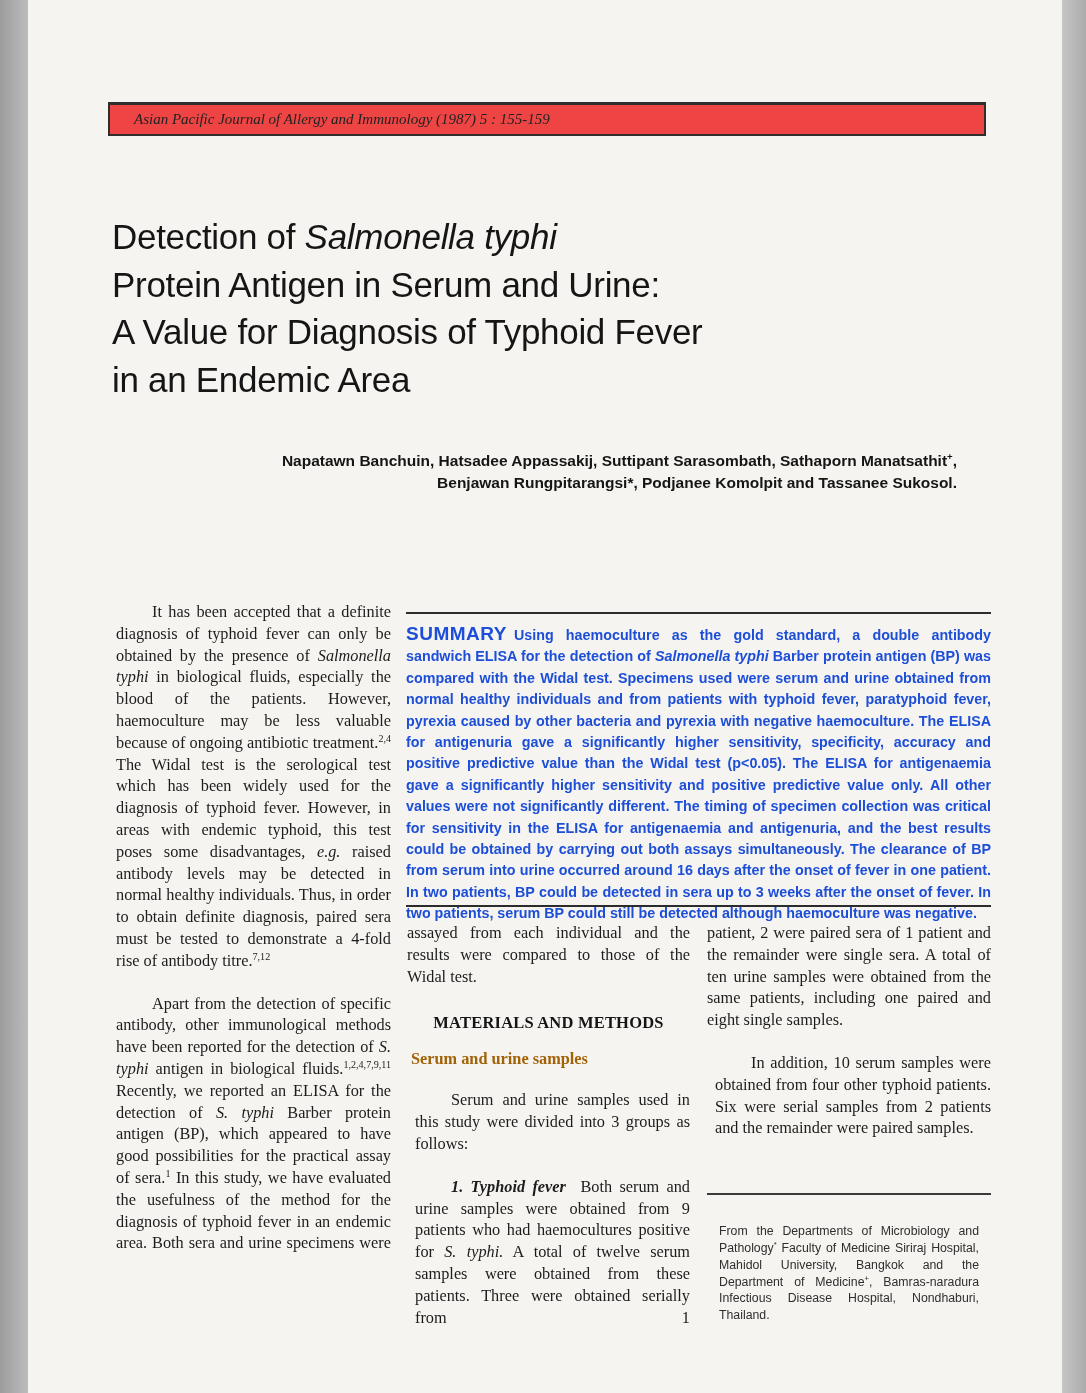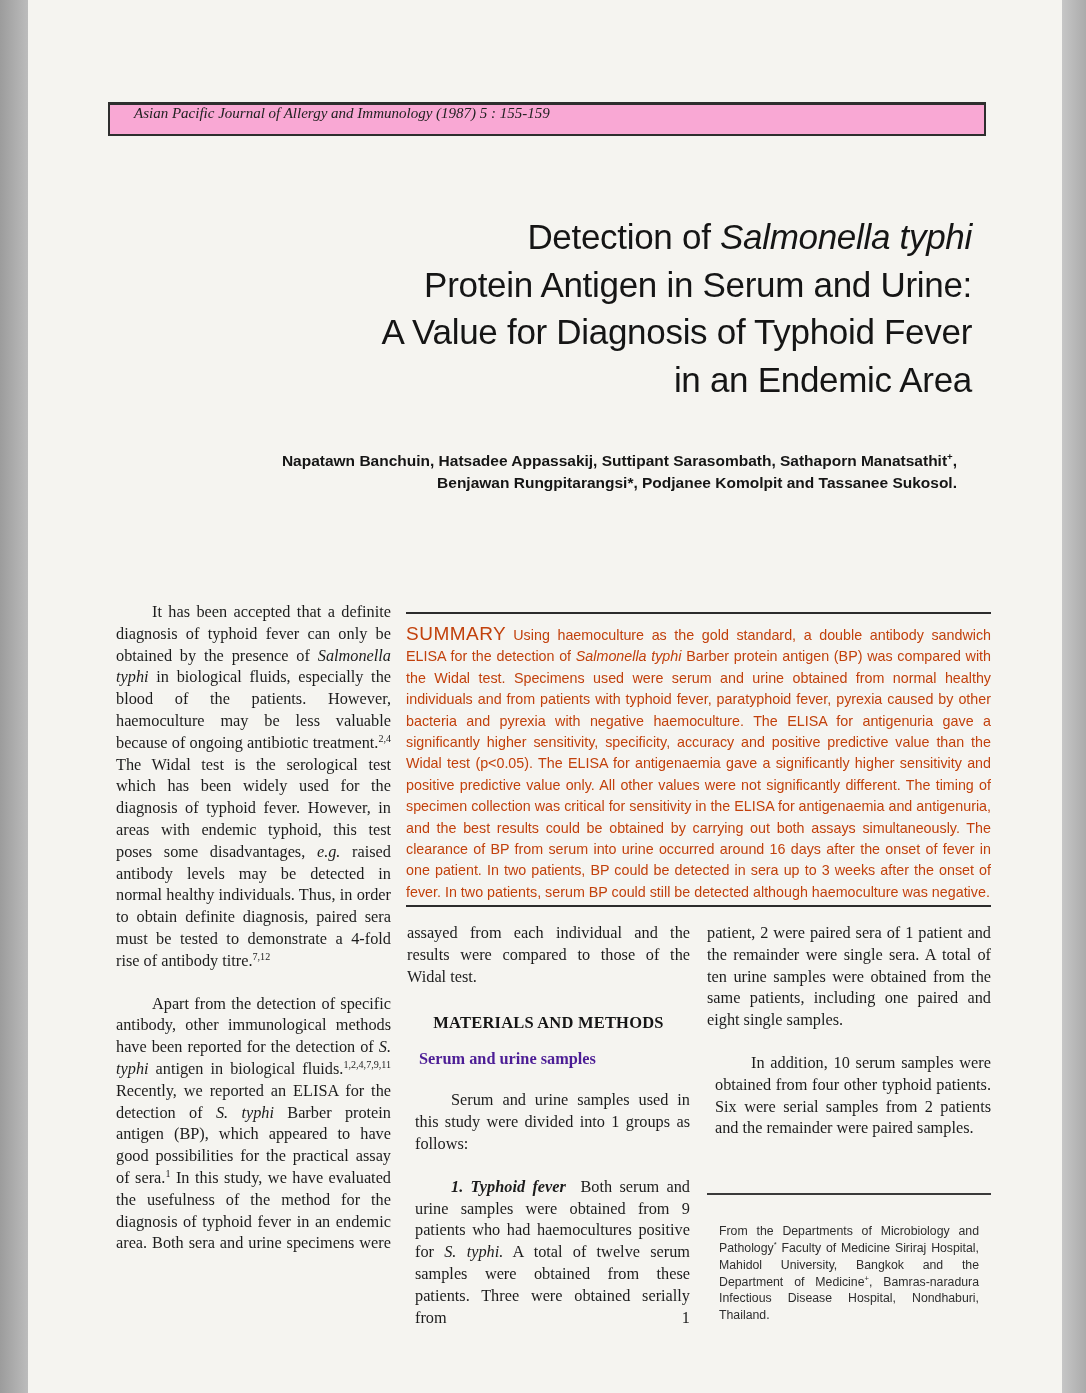--- a/index.html
+++ b/index.html
@@ -12,22 +12,22 @@
     position:absolute; left:0; top:0; width:28px; height:100%;
     background:linear-gradient(to right,#9c9c9c,#bcbcbc);
   }
   .scan-strip-right {
     position:absolute; right:0; top:0; width:24px; height:100%;
     background:linear-gradient(to left,#ababab,#c6c6c6);
   }
   .header-box {
     position:absolute; left:108px; top:102px; width:850px; height:29px;
     border:2px solid #2e2e2e; border-top-width:3px;
-    display:flex; align-items:flex-start; padding-left:24px;
-    background:#f9a8d4;
+    display:flex; align-items:center; padding-left:24px;
+    background:#ef4444;
   }
   .journal-citation { font-style:italic; font-size:15px; color:#222; }
 
   .article-title {
     position:absolute; left:112px; top:213px; width:860px;
     font-family:"Liberation Sans", sans-serif;
     font-size:35px; line-height:47.5px; font-weight:400;
     letter-spacing:-0.3px; color:#151515;
   }
   .article-authors {
@@ -44,31 +44,31 @@
     font-size:16.3px; line-height:21.8px; text-align:justify;
     margin:0 0 21px 0; color:#1c1c1c;
   }
   .indent { text-indent:36px;margin-left:8px; }
   .justify-last { text-align-last:justify; }
 
   .summary-rule-top    { position:absolute; left:406px; top:612px; width:585px; height:2px; background:#2c2c2c; }
   .summary-rule-bottom { position:absolute; left:406px; top:905px; width:585px; height:2px; background:#2c2c2c; }
   .summary-block {
     position:absolute; left:406px; top:623px; width:585px;
-    font-family:"Liberation Sans", sans-serif; font-weight:400;
-    font-size:14.3px; line-height:21.4px; text-align:justify; color:#c2410c;
+    font-family:"Liberation Sans", sans-serif; font-weight:700;
+    font-size:14.3px; line-height:21.4px; text-align:justify; color:#1d4ed8;
   }
   .summary-label { font-size:19px; letter-spacing:0.5px; margin-right:7px; }
 
   .section-heading {
     font-size:16.5px; font-weight:700; text-align:center;
     letter-spacing:0.2px; margin:26px 0 16px 0; color:#151515;
   }
   .subsection-heading {
-    font-size:16.3px; font-weight:700; margin:0 0 20px 12px; color:#4c1d95;
+    font-size:16.3px; font-weight:700; margin:0 0 20px 4px; color:#a16207;
   }
 
   .footnote-rule { height:2px; background:#3a3a3a; margin:54px 0 28px 0; }
   .footnote {
     font-family:"Liberation Sans", sans-serif;
     font-size:12.3px; line-height:16.8px; color:#2e2e2e; text-align:justify;
   }
 
   .seg-i  { font-style:italic; }
   .seg-bi { font-weight:700; font-style:italic; }
@@ -77,40 +77,40 @@
 </head>
 <body>
 
 <div class="scan-strip-left"></div>
 <div class="scan-strip-right"></div>
 
 <div class="header-box">
   <span class="journal-citation">Asian Pacific Journal of Allergy and Immunology (1987) 5 : 155-159</span>
 </div>
 
-<h1 class="article-title" style="margin:0;text-align:right;"><span>Detection of </span><span class="seg-i">Salmonella typhi</span><br><span>Protein Antigen in Serum and Urine:</span><br><span>A Value for Diagnosis of Typhoid Fever</span><br><span>in an Endemic Area</span></h1>
+<h1 class="article-title" style="margin:0;"><span>Detection of </span><span class="seg-i">Salmonella typhi</span><br><span>Protein Antigen in Serum and Urine:</span><br><span>A Value for Diagnosis of Typhoid Fever</span><br><span>in an Endemic Area</span></h1>
 
 <div class="article-authors"><span>Napatawn Banchuin, Hatsadee Appassakij, Suttipant Sarasombath, Sathaporn Manatsathit</span><span class="seg-sup">+</span><span>,</span><br><span>Benjawan Rungpitarangsi*, Podjanee Komolpit and Tassanee Sukosol.</span></div>
 
 <div class="col-left">
   <p class="para indent"><span>It has been accepted that a definite diagnosis of typhoid fever can only be obtained by the presence of </span><span class="seg-i">Salmonella typhi</span><span> in biological fluids, especially the blood of the patients. However, haemoculture may be less valuable because of ongoing antibiotic treatment.</span><span class="seg-sup">2,4</span><span> The Widal test is the serological test which has been widely used for the diagnosis of typhoid fever. However, in areas with endemic typhoid, this test poses some disadvantages, </span><span class="seg-i">e.g.</span><span> raised antibody levels may be detected in normal healthy individuals. Thus, in order to obtain definite diagnosis, paired sera must be tested to demonstrate a 4-fold rise of antibody titre.</span><span class="seg-sup">7,12</span></p>
   <p class="para indent justify-last"><span>Apart from the detection of specific antibody, other immunological methods have been reported for the detection of </span><span class="seg-i">S. typhi</span><span> antigen in biological fluids.</span><span class="seg-sup">1,2,4,7,9,11</span><span> Recently, we reported an ELISA for the detection of </span><span class="seg-i">S. typhi</span><span> Barber protein antigen (BP), which appeared to have good possibilities for the practical assay of sera.</span><span class="seg-sup">1</span><span> In this study, we have evaluated the usefulness of the method for the diagnosis of typhoid fever in an endemic area. Both sera and urine specimens were</span></p>
 </div>
 
 <div class="summary-rule-top"></div>
 <div class="summary-block">
   <span class="summary-label">SUMMARY</span><span><span>Using haemoculture as the gold standard, a double antibody sandwich ELISA for the detection of </span><span class="seg-i">Salmonella typhi</span><span> Barber protein antigen (BP) was compared with the Widal test. Specimens used were serum and urine obtained from normal healthy individuals and from patients with typhoid fever, paratyphoid fever, pyrexia caused by other bacteria and pyrexia with negative haemoculture. The ELISA for antigenuria gave a significantly higher sensitivity, specificity, accuracy and positive predictive value than the Widal test (p&lt;0.05). The ELISA for antigenaemia gave a significantly higher sensitivity and positive predictive value only. All other values were not significantly different. The timing of specimen collection was critical for sensitivity in the ELISA for antigenaemia and antigenuria, and the best results could be obtained by carrying out both assays simultaneously. The clearance of BP from serum into urine occurred around 16 days after the onset of fever in one patient. In two patients, BP could be detected in sera up to 3 weeks after the onset of fever. In two patients, serum BP could still be detected although haemoculture was negative.</span></span>
 </div>
 <div class="summary-rule-bottom"></div>
 
 <div class="col-mid">
   <p class="para">assayed from each individual and the results were compared to those of the Widal test.</p>
   <h2 class="section-heading">MATERIALS AND METHODS</h2>
   <h3 class="subsection-heading">Serum and urine samples</h3>
-  <p class="para indent">Serum and urine samples used in this study were divided into 1 groups as follows:</p>
+  <p class="para indent">Serum and urine samples used in this study were divided into 3 groups as follows:</p>
   <p class="para indent justify-last"><span class="seg-bi">1. Typhoid fever</span><span>&nbsp; Both serum and urine samples were obtained from 9 patients who had haemocultures positive for </span><span class="seg-i">S. typhi.</span><span> A total of twelve serum samples were obtained from these patients. Three were obtained serially from 1</span></p>
 </div>
 
 <div class="col-right">
   <p class="para">patient, 2 were paired sera of 1 patient and the remainder were single sera. A total of ten urine samples were obtained from the same patients, including one paired and eight single samples.</p>
   <p class="para indent">In addition, 10 serum samples were obtained from four other typhoid patients. Six were serial samples from 2 patients and the remainder were paired samples.</p>
   <div class="footnote-rule"></div>
   <p class="footnote" style="margin:12px;"><span>From the Departments of Microbiology and Pathology</span><span class="seg-sup">*</span><span> Faculty of Medicine Siriraj Hospital, Mahidol University, Bangkok and the Department of Medicine</span><span class="seg-sup">+</span><span>, Bamras-naradura Infectious Disease Hospital, Nondhaburi, Thailand.</span></p>
 </div>
 

